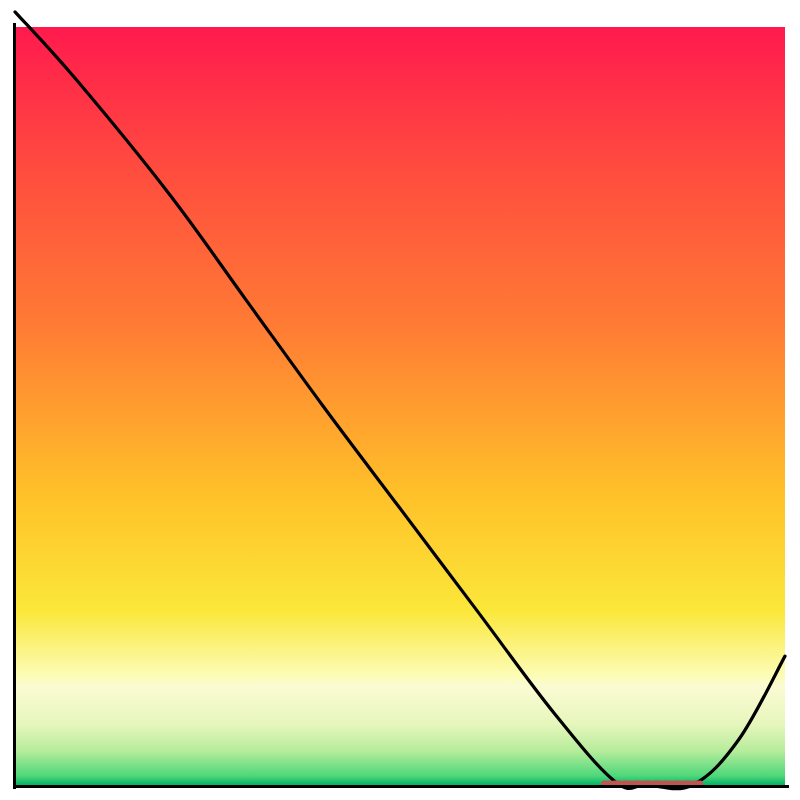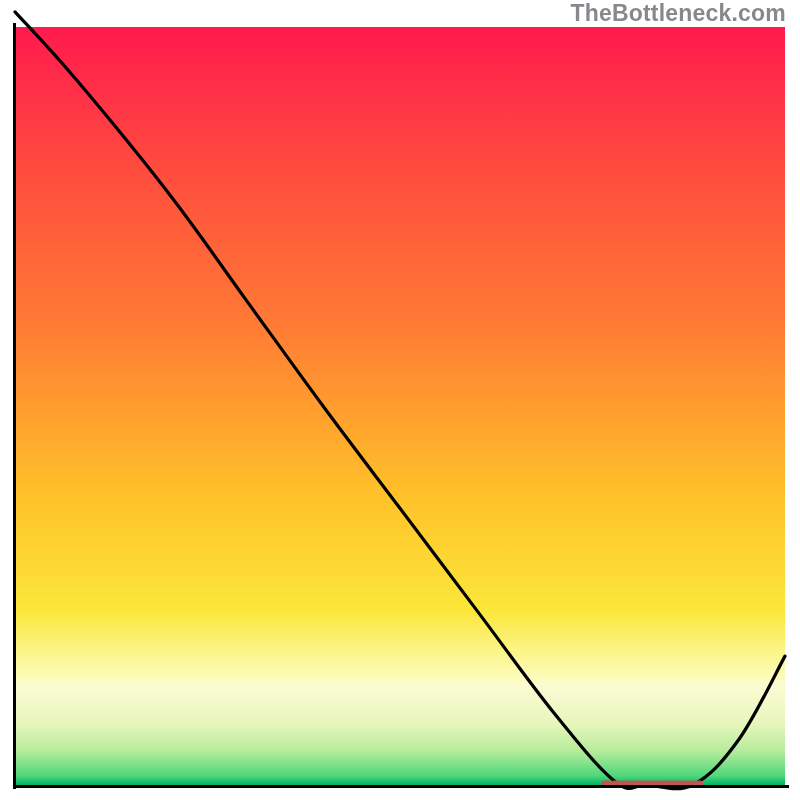--- a/index.html
+++ b/index.html
@@ -89,15 +89,14 @@
     <path fill="none" stroke="#000" stroke-width="3.2" stroke-linecap="round" d="M 0 -15.159999999999968 C 11.088 -2.880399999999984, 33.88 20.314399999999956, 61.6 53.059999999999945 C 89.32 85.80559999999994, 123.508 127.19239999999999, 154 166.76 C 184.492 206.3276, 203.28 234.6768, 231 272.88 C 258.72 311.0832, 280.28 341.479, 308 379 C 335.72 416.521, 357.28 444.4912, 385 481.33 C 412.72 518.1687999999999, 434.28 546.8212, 462 583.66 C 489.72 620.4988, 514.052 655.1545600000001, 539 685.99 C 563.948 716.82544, 583.9680000000001 742.0061999999999, 600.6 754.968 C 617.232 767.9298, 617.54 757.45424, 631.4 758 C 645.26 758.54576, 660.9680000000001 766.1864, 677.6 758 C 694.232 749.8136, 707.168 735.7148, 723.8 712.52 C 740.4319999999999 689.3252, 761.684 644.1484, 770 629.14"></path>
   </svg>
 
   <svg class="marker" viewBox="0 0 770 758" preserveAspectRatio="none">
     <line stroke-dasharray="6 4" stroke-linecap="round" y1="756.484" y2="756.484" x1="589.05" x2="685.3" stroke="#bf5552" stroke-width="6"></line>
   </svg>
 
   <div class="axis left"></div>
   <div class="axis bottom"></div>
 
-  <div class="watermark">TheBottleneck.com</div>
 
 </div>
 
 </body></html>

